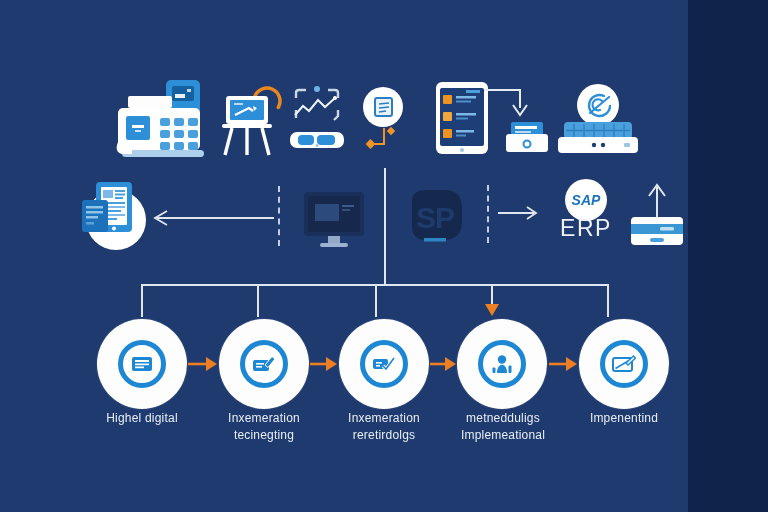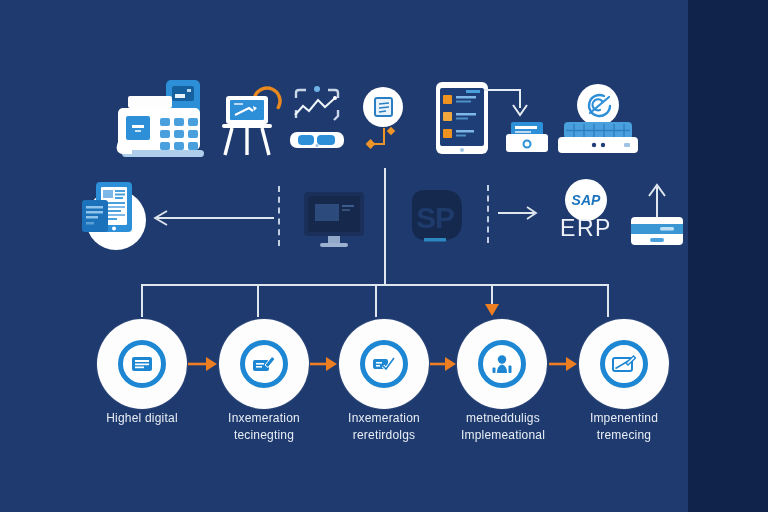--- a/index.html
+++ b/index.html
@@ -302,16 +302,15 @@
   <div class="step-label" style="left:318px;top:410px">
     <span>Inxemeration</span>
     <span>reretirdolgs</span>
   </div>
   <div class="step-label" style="left:437px;top:410px">
     <span>metnedduligs</span>
     <span>Implemeational</span>
   </div>
   <div class="step-label" style="left:558px;top:410px">
     <span>Impenentind</span>
-    <span>tremecing</span>
   </div>
 
 </div>
 
 </body></html>

